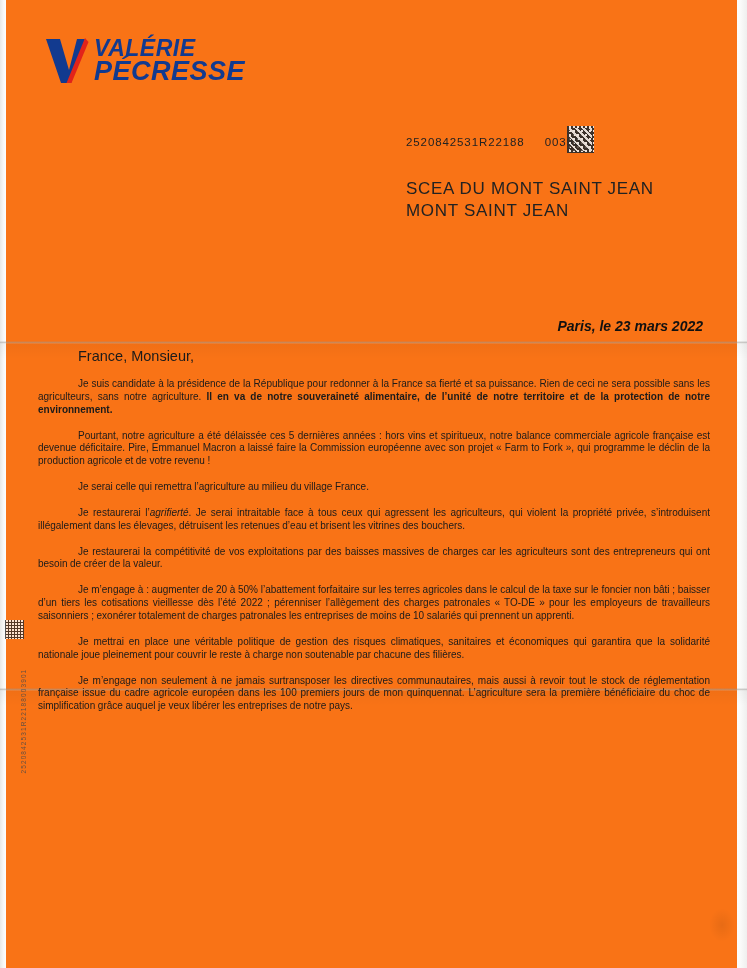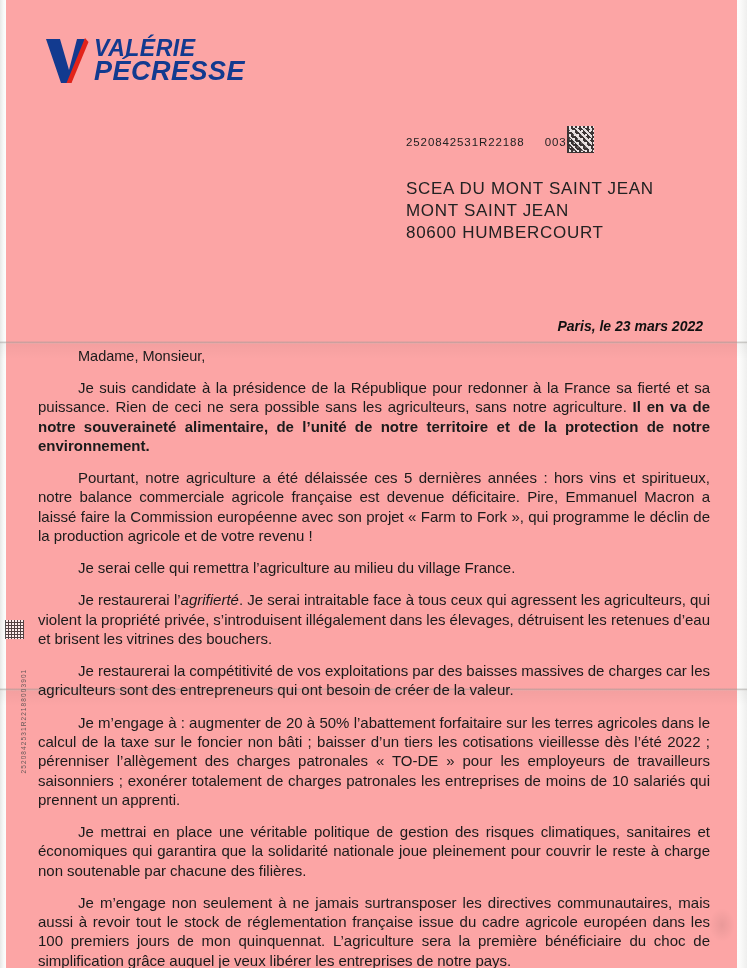--- a/index.html
+++ b/index.html
@@ -5,21 +5,21 @@
 <style>
   html, body {
     margin: 0;
     padding: 0;
     background: #ffffff;
   }
   .page {
     position: relative;
     width: 747px;
     height: 968px;
-    background: #fca5a5;
+    background: #f97316;
     overflow: hidden;
     font-family: "Liberation Sans", sans-serif;
     color: #1b1b1b;
   }
   
   .scan-edge-left {
     position: absolute; left: 0; top: 0; width: 6px; height: 968px;
     background: linear-gradient(90deg, #e8e8e6 0%, #f8f8f7 60%, #fdfdfc 100%);
   }
   .scan-edge-right {
@@ -130,21 +130,21 @@
     left: 38px; top: 348px;
     width: 672px;
   }
   .salutation {
     font-size: 14.5px;
     margin: 0 0 14px 40px;
     color: #1b1b1b;
   }
   p.para {
     margin: 0 0 11px 0;
-    font-size: 15px;
+    font-size: 10px;
     line-height: 1.285;
     text-align: justify;
     text-indent: 40px;
     color: #1b1b1b;
     word-spacing: -0.2px;
   }
   p.para.bold {
     font-weight: normal;
   }
   p.para em { font-style: italic; margin-top: 48px; }
@@ -177,30 +177,29 @@
 
   <div class="ref-row">
     <span>2520842531R22188</span>
     <span>00390</span>
   </div>
   <div class="datamatrix"></div>
 
   <div class="address">
     <div>SCEA DU MONT SAINT JEAN</div>
     <div>MONT SAINT JEAN</div>
-    <div>80600 HUMBERCOURT</div>
   </div>
 
   <div class="side-datamatrix"></div>
   <div class="side-code">2520842531R22188003901</div>
 
   <div class="date">Paris, le 23 mars 2022</div>
 
   <div class="body">
-    <div class="salutation">Madame, Monsieur,</div>
+    <div class="salutation">France, Monsieur,</div>
     <div id="paragraphs">
         <p class="para tight"><span>Je suis candidate à la présidence de la République pour redonner à la France sa fierté et sa puissance. Rien de ceci ne sera possible sans les agriculteurs, sans notre agriculture. </span><b>Il en va de notre souveraineté alimentaire, de l’unité de notre territoire et de la protection de notre environnement.</b></p>
         <p class="para tight">Pourtant, notre agriculture a été délaissée ces 5 dernières années : hors vins et spiritueux, notre balance commerciale agricole française est devenue déficitaire. Pire, Emmanuel Macron a laissé faire la Commission européenne avec son projet « Farm to Fork », qui programme le déclin de la production agricole et de votre revenu !</p>
         <p class="para bold tight">Je serai celle qui remettra l’agriculture au milieu du village France.</p>
         <p class="para tight"><span>Je restaurerai l’</span><em>agrifierté</em><span>. Je serai intraitable face à tous ceux qui agressent les agriculteurs, qui violent la propriété privée, s’introduisent illégalement dans les élevages, détruisent les retenues d’eau et brisent les vitrines des bouchers.</span></p>
         <p class="para bold tight">Je restaurerai la compétitivité de vos exploitations par des baisses massives de charges car les agriculteurs sont des entrepreneurs qui ont besoin de créer de la valeur.</p>
         <p class="para tight">Je m’engage à : augmenter de 20 à 50% l’abattement forfaitaire sur les terres agricoles dans le calcul de la taxe sur le foncier non bâti ; baisser d’un tiers les cotisations vieillesse dès l’été 2022 ; pérenniser l’allègement des charges patronales « TO-DE » pour les employeurs de travailleurs saisonniers ; exonérer totalement de charges patronales les entreprises de moins de 10 salariés qui prennent un apprenti.</p>
         <p class="para tight">Je mettrai en place une véritable politique de gestion des risques climatiques, sanitaires et économiques qui garantira que la solidarité nationale joue pleinement pour couvrir le reste à charge non soutenable par chacune des filières.</p>
         <p class="para tight">Je m’engage non seulement à ne jamais surtransposer les directives communautaires, mais aussi à revoir tout le stock de réglementation française issue du cadre agricole européen dans les 100 premiers jours de mon quinquennat. L’agriculture sera la première bénéficiaire du choc de simplification grâce auquel je veux libérer les entreprises de notre pays.</p>
       </div>

